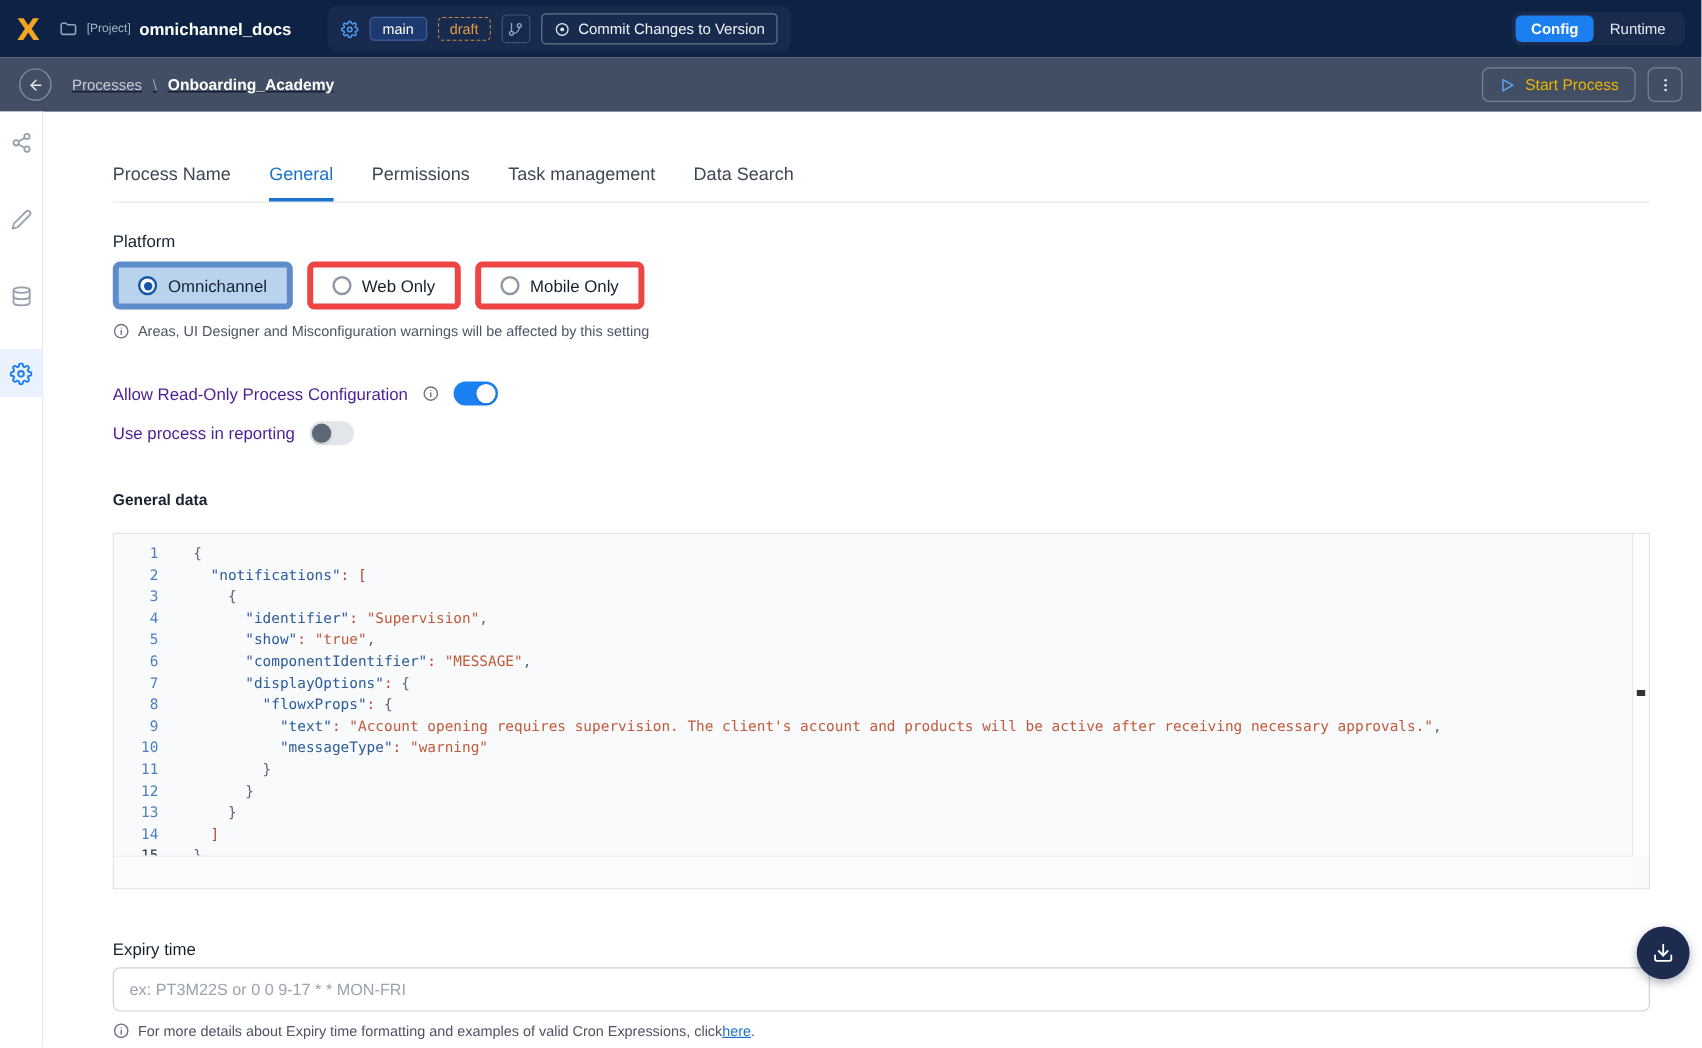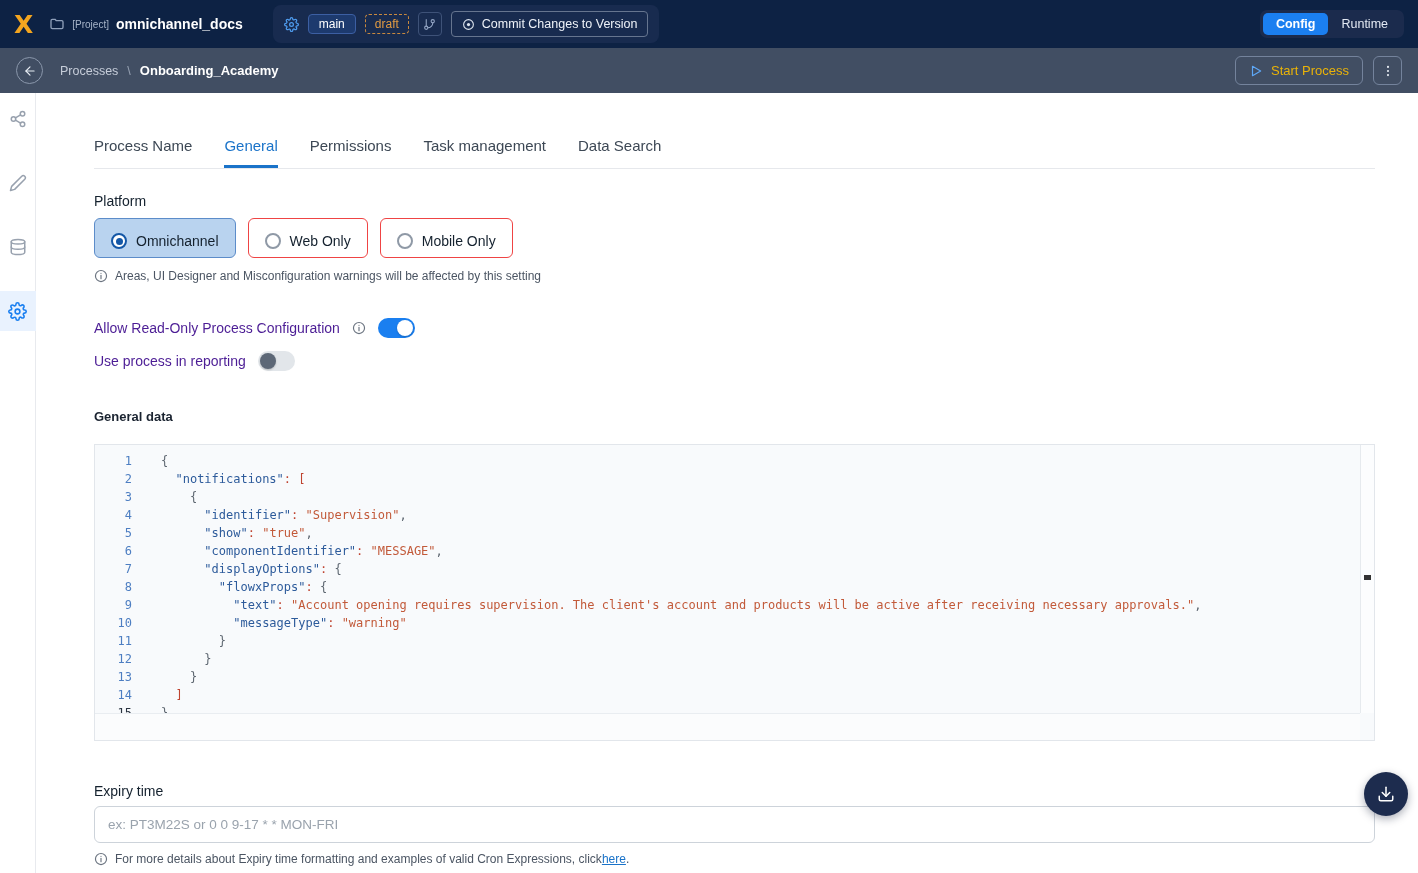--- a/index.html
+++ b/index.html
@@ -24,21 +24,21 @@
   .sq-btn{width:24px;height:24px;border:1px solid #3e5278;border-radius:4px;display:flex;align-items:center;justify-content:center;color:#93a5c4;}
   .commit-btn{display:flex;align-items:center;gap:7px;border:1px solid #66758f;border-radius:4px;padding:0 10px;color:#eef2f8;font-size:12.5px;height:26px;}
   .commit-btn .ic{color:#dfe6f0;}
   .seg{margin-left:auto;background:#1b2b4d;border-radius:7px;padding:3px;display:flex;}
   .seg-btn{padding:4px 13px;font-size:12.5px;color:#e3e9f3;border-radius:5px;}
   .seg-btn.active{background:#1b7ff0;color:#fff;font-weight:700;}
 
   
   .subheader{height:45px;background:#414e63;display:flex;align-items:center;padding:0 16px;}
   .back-btn{width:27px;height:27px;border:1.5px solid #8a97ab;border-radius:50%;color:#e8edf4;display:flex;align-items:center;justify-content:center;margin-right:17px;}
-  .crumbs{display:flex;align-items:center;gap:9px;font-size:12.5px;}
+  .crumbs{display:flex;align-items:center;gap:9px;font-size:12.5px;text-decoration:underline;}
   .crumb-root{color:#c6cdd9;}
   .crumb-sep{color:#97a2b3;}
   .crumb-cur{color:#fff;font-weight:700;font-size:13px;}
   .sub-right{margin-left:auto;display:flex;gap:10px;align-items:center;}
   .start-btn{display:flex;align-items:center;gap:8px;border:1px solid #74839c;border-radius:6px;padding:6px 13px;color:#eab308;font-size:13px;}
   .play-ic{color:#5ea8f8;}
   .kebab-btn{width:29px;height:29px;border:1px solid #74839c;border-radius:6px;color:#e8edf4;display:flex;align-items:center;justify-content:center;}
 
   
   .bodyrow{display:flex;height:780px;}
@@ -49,21 +49,21 @@
 
   
   .tabs{display:flex;gap:32px;border-bottom:1px solid #e6e8ec;}
   .tab{font-size:15px;color:#3d4855;padding:0 0 14px 0;}
   .tab.active{color:#1a73c9;box-shadow:inset 0 -3px 0 #1a73c9;font-weight:500;}
 
   
   .platform{margin-top:24px;}
   .section-label{font-size:14px;color:#14212e;}
   .options{display:flex;gap:12px;margin-top:9px;}
-  .option{display:flex;gap:9px;border:1px solid #ef4444;border-radius:6px;padding:14px 16px;height:40px;font-size:14px;color:#14212e;background:#fff;cursor:pointer;}
+  .option{display:flex;align-items:center;gap:9px;border:5px solid #ef4444;border-radius:6px;padding:0 16px;height:40px;font-size:14px;color:#14212e;background:#fff;cursor:pointer;}
   .option.selected{background:#b9d3ef;border-color:#5c8cc9;}
   .radio{width:16px;height:16px;border:2px solid #8f99a6;border-radius:50%;position:relative;background:#fff;flex:none;}
   .option.selected .radio{border-color:#1457a6;}
   .option.selected .radio::after{content:"";position:absolute;inset:2.5px;background:#1457a6;border-radius:50%;}
   .info-line{display:flex;align-items:center;gap:7px;margin-top:11px;color:#4b5563;font-size:12px;}
   .info-ic{color:#6b7480;display:flex;}
 
   
   .toggle-row{display:flex;align-items:center;gap:12px;margin-top:35px;}
   .toggle-row.second{margin-top:13px;}

